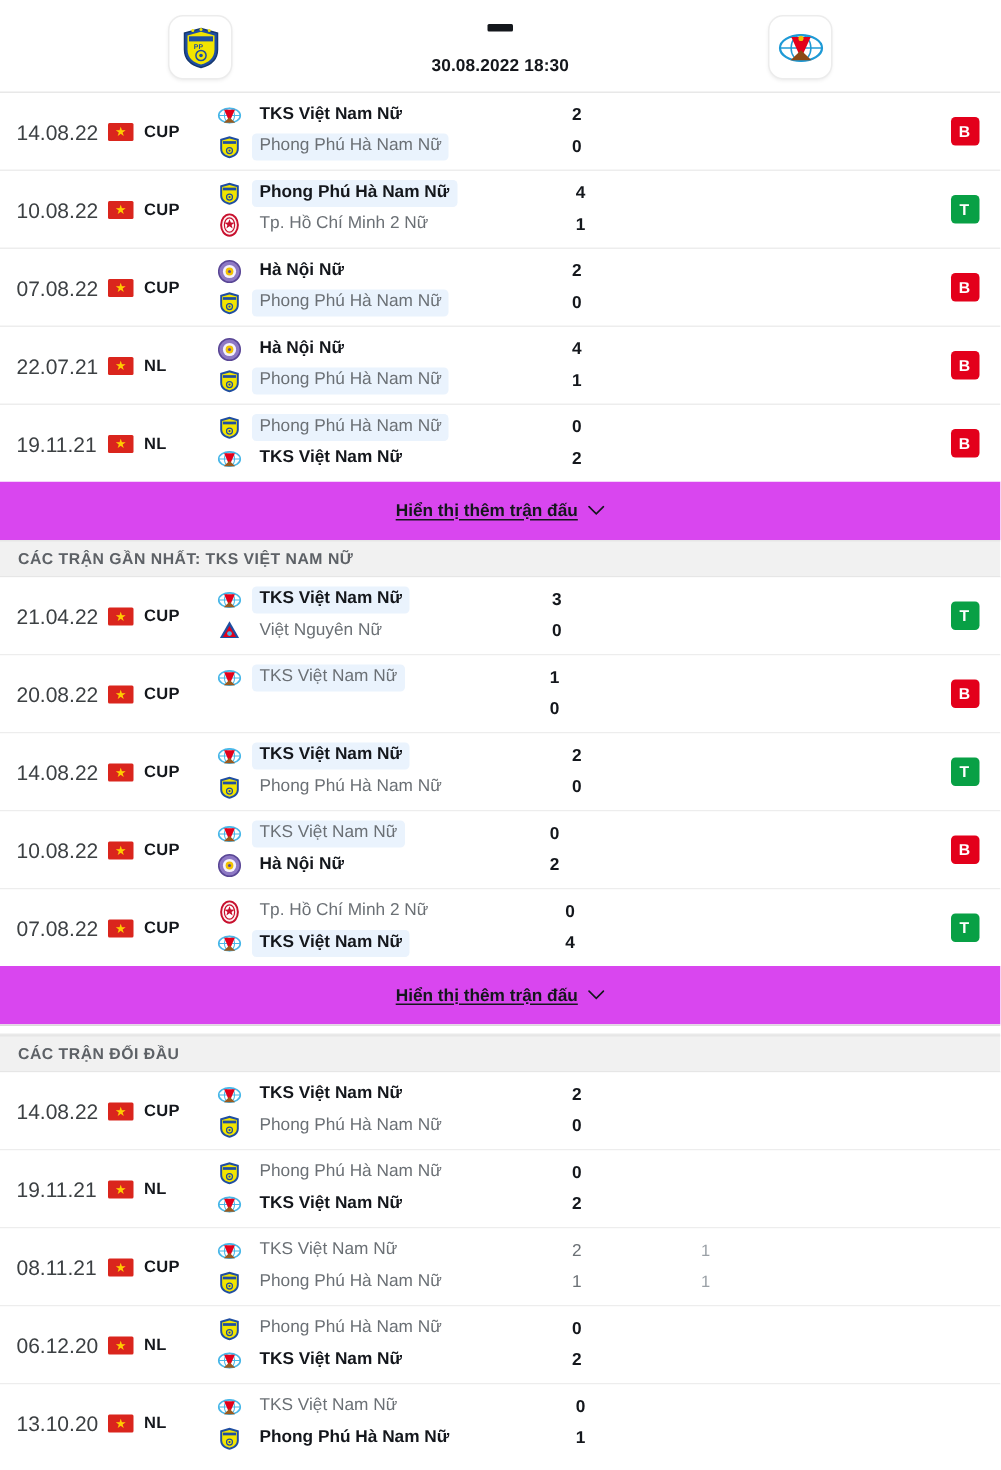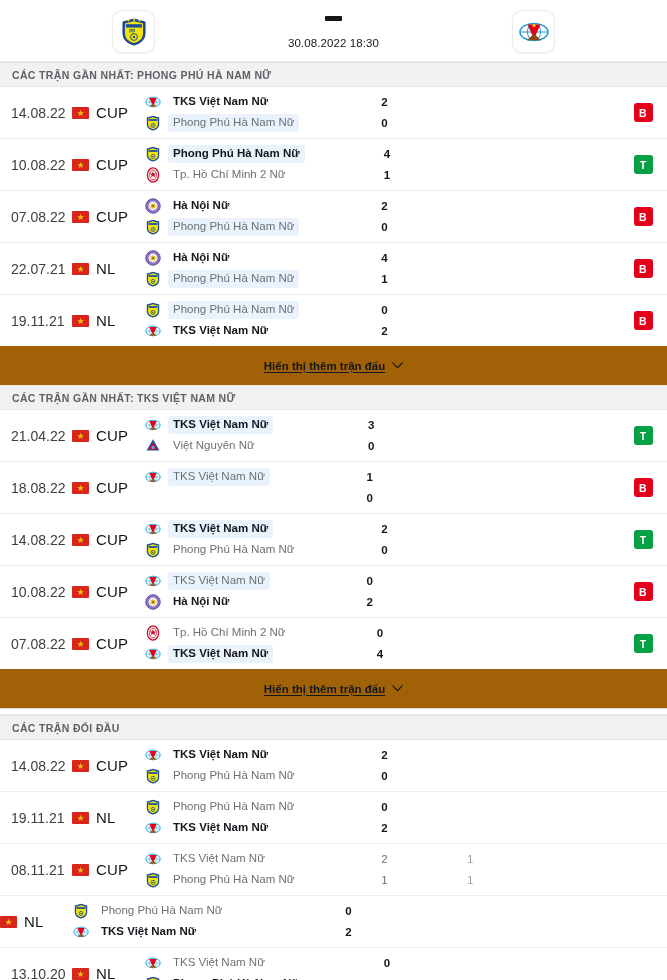--- a/index.html
+++ b/index.html
@@ -44,21 +44,21 @@
   }
   .score-dash {
     display: inline-block;
     width: 17px; height: 5px;
     background: #14171c;
     border-radius: 1px;
     margin-bottom: 12px;
   }
   .kickoff {
     font-size: 11.5px;
-    font-weight: 400;
+    font-weight: 700;
     color: #14171c;
     letter-spacing: .1px;
     white-space: nowrap;
   }
 
   
   .section-bar {
     background: #f1f1f1;
     height: 25px;
     display: flex;
@@ -114,22 +114,22 @@
     content: "\2605";
     position: absolute;
     left: 0; right: 0; top: 50%;
     transform: translateY(-50%);
     text-align: center;
     font-size: 8.5px;
     line-height: 1;
     color: #ffcd00;
   }
   .comp-label {
-    font-size: 15px;
-    font-weight: 400;
+    font-size: 11px;
+    font-weight: 700;
     color: #14171c;
     letter-spacing: .2px;
   }
 
   .col-teams {
     flex: 1 1 auto;
     display: flex;
     flex-direction: column;
     gap: 3px;
     padding: 6px 0;
@@ -217,21 +217,21 @@
   .result-badge.r-t { background: #08a045; }
   .result-badge.r-empty { background: transparent; }
 
   
   .show-more-wrap {
     height: 39px;
     display: flex;
     align-items: center;
     justify-content: center;
     gap: 7px;
-    background: #a16207;
+    background: #d946ef;
     cursor: pointer;
   }
   .show-more-text {
     font-size: 11.5px;
     font-weight: 700;
     color: #14171c;
     text-decoration: underline;
     text-underline-offset: 2px;
   }
   .chev {
@@ -290,21 +290,20 @@
           <path d="M15 14.5 L22 21.2 L8 21.2 Z" fill="#8b4a16"></path>
           <circle cx="15" cy="6.6" r="1.7" fill="#f2c200"></circle>
         </svg>
       </div>
     </div>
 
   </div>
 
   <div id="sections-root">
   <div class="section">
-    <div class="section-bar">CÁC TRẬN GẦN NHẤT: PHONG PHÚ HÀ NAM NỮ</div>
     <div class="match-list">
   <div class="match-row">
     <div class="col-date">14.08.22</div>
     <div class="col-comp">
       <span class="flag"></span>
       <span class="comp-label">CUP</span>
     </div>
     <div class="col-teams">
       <div class="team-line">
         <span class="team-logo">
@@ -576,21 +575,21 @@
       <span class="extra-line"></span>
       <span class="extra-line"></span>
     </div>
     <div class="col-spacer"></div>
     <div class="col-result">
       <span class="result-badge r-t">T</span>
     </div>
   </div>
 
   <div class="match-row">
-    <div class="col-date">18.08.22</div>
+    <div class="col-date">20.08.22</div>
     <div class="col-comp">
       <span class="flag"></span>
       <span class="comp-label">CUP</span>
     </div>
     <div class="col-teams">
       <div class="team-line">
         <span class="team-logo">
                   <svg width="16" height="16" viewBox="0 0 16 16">
                     <ellipse cx="8" cy="8" rx="7.2" ry="4.8" fill="none" stroke="#49b7e8" stroke-width="1.1"></ellipse>
                     <ellipse cx="8" cy="8" rx="3.4" ry="4.8" fill="none" stroke="#49b7e8" stroke-width="0.7"></ellipse>
@@ -896,20 +895,21 @@
       <span class="extra-line">1</span>
       <span class="extra-line">1</span>
     </div>
     <div class="col-spacer"></div>
     <div class="col-result">
       <span class="result-badge r-empty"></span>
     </div>
   </div>
 
   <div class="match-row">
+    <div class="col-date">06.12.20</div>
     <div class="col-comp">
       <span class="flag"></span>
       <span class="comp-label">NL</span>
     </div>
     <div class="col-teams">
       <div class="team-line">
         <span class="team-logo">
                   <svg width="16" height="16" viewBox="0 0 16 16">
                     <path d="M8 0.8 L14.2 2.6 L14.2 9.2 C14.2 13 11.3 14.8 8 15.5 C4.7 14.8 1.8 13 1.8 9.2 L1.8 2.6 Z" fill="#1f4ea1"></path>
                     <path d="M8 2.3 L12.9 3.7 L12.9 9.2 C12.9 12.1 10.6 13.6 8 14.2 C5.4 13.6 3.1 12.1 3.1 9.2 L3.1 3.7 Z" fill="#f2e500"></path>

